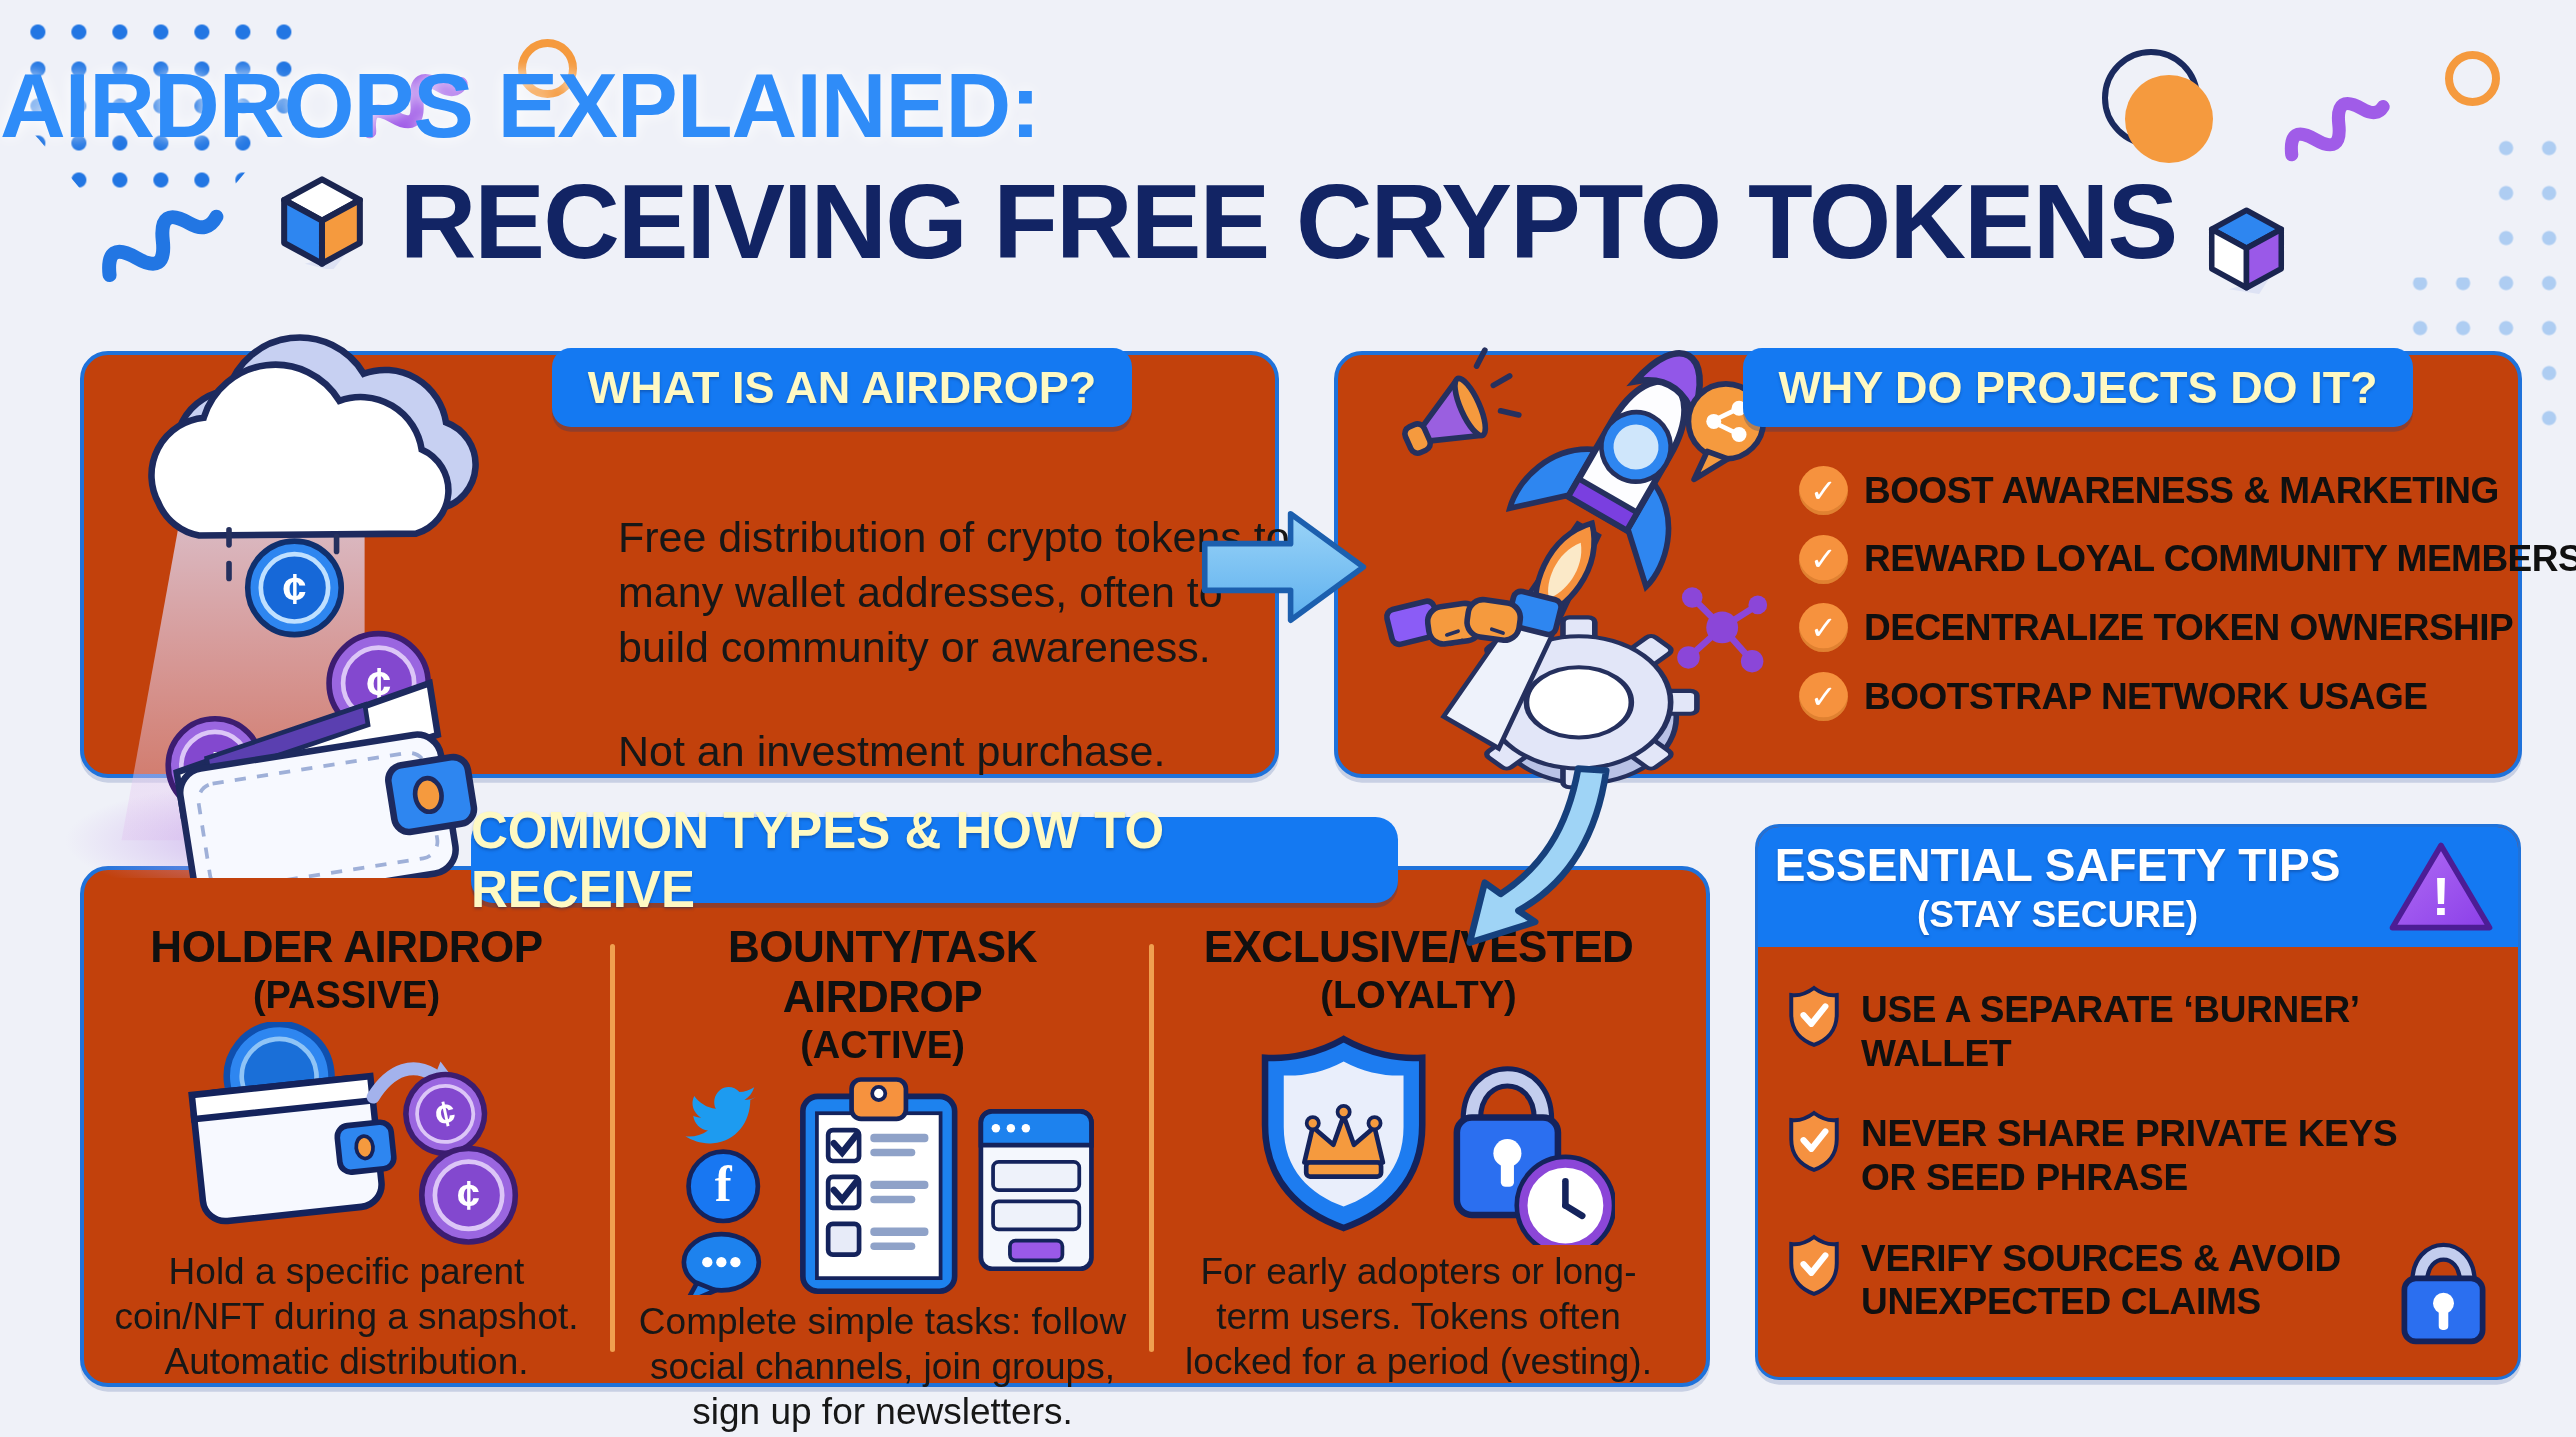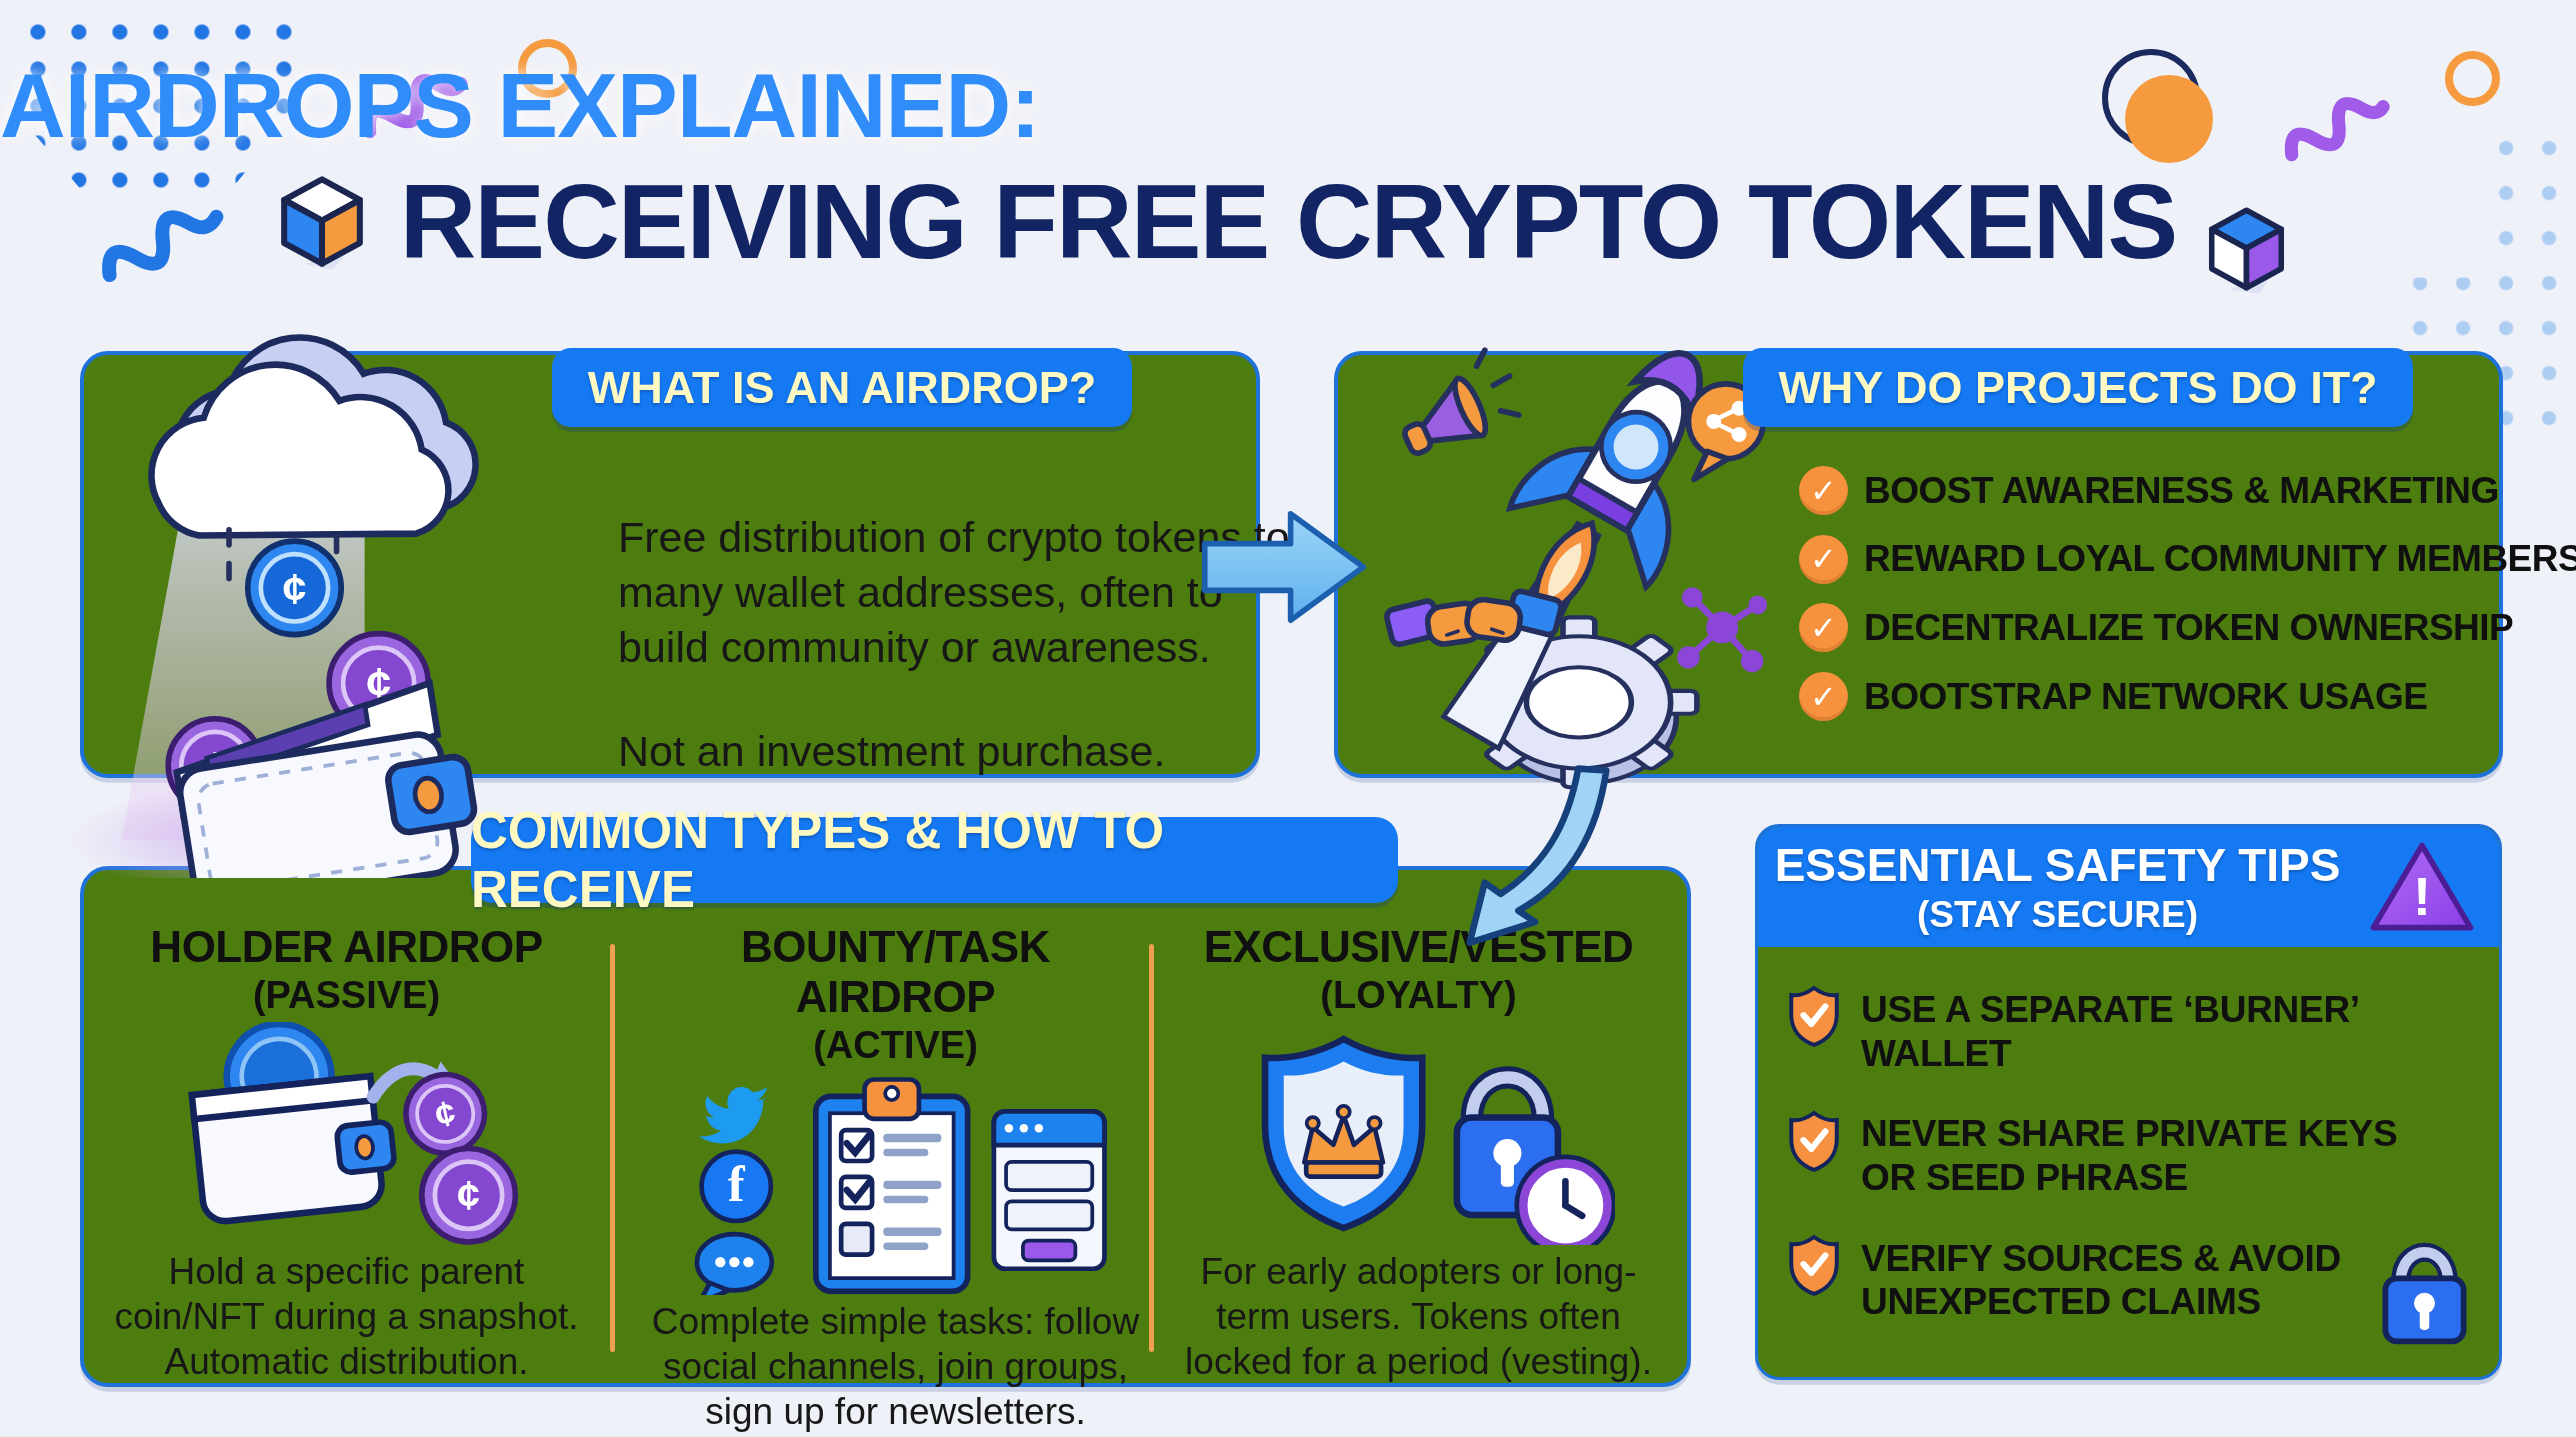--- a/index.html
+++ b/index.html
@@ -24,22 +24,22 @@
   .cube{position:absolute;}
 
   
   .title1{position:absolute;left:0;top:54px;width:100%;text-align:left;
     font-size:91px;font-weight:800;letter-spacing:-0.9px;color:#2f8cf8;
     text-shadow:0 0 15px rgba(255,255,255,.95);}
   .title2{position:absolute;left:0;top:161px;width:100%;text-align:center;
     font-size:106px;font-weight:800;letter-spacing:-1.9px;color:#122464;}
 
   
-  .panel{position:absolute;background:#4d7c0f;border:4.7px solid #1f72da;border-radius:28px;
-         box-shadow:0 4.7px 0 rgba(21,62,138,.18);}
+  .panel{position:absolute;background:#c2410c;border:4.7px solid #1f72da;border-radius:28px;
+         box-shadow:0 4.7px 0 rgba(21,62,138,.18);padding-left:19px;}
   .box-what{left:80px;top:351px;width:1172px;height:419px;}
   .box-why{left:1334px;top:351px;width:1161px;height:419px;}
   .box-common{left:80px;top:866px;width:1603px;height:513px;}
   .box-safety{left:1755px;top:824px;width:741px;height:550px;border-width:3.7px;overflow:hidden;border-radius:24px;}
 
   .pill{position:absolute;background:#1479f2;color:#fef9c3;font-weight:800;
     display:flex;align-items:center;justify-content:center;border-radius:19px;
     box-shadow:0 4.7px 0 rgba(13,56,128,.28);text-shadow:0 1.9px 2.8px rgba(10,40,100,.35);z-index:5;}
   .pill-what{left:552px;top:348px;width:580px;height:79px;font-size:45px;}
   .pill-why{left:1743px;top:348px;width:670px;height:79px;font-size:45px;}
@@ -356,21 +356,21 @@
         <g transform="translate(330,185)">
             <circle r="50" fill="#9a66e0" stroke="#3c1d70" stroke-width="6"></circle>
             <circle r="36" fill="#8348cf" stroke="#dcc6f7" stroke-width="5"></circle>
             <text y="15" font-size="44" fill="#fff">¢</text>
           </g>
       </g>
     </svg>
     <p>Hold a specific parent coin/NFT during a snapshot. Automatic distribution.</p>
   </div>
 
-  <div class="col" style="left:637px;width:491px;margin-left:13px;">
+  <div class="col" style="left:637px;width:491px;">
     <h3>BOUNTY/TASK AIRDROP</h3>
     <div class="sub">(ACTIVE)</div>
     <svg class="art" width="431" height="223" viewBox="0 0 460 238">
 
       <g transform="translate(28,12) scale(1.05)">
         <path d="M64,14 C60,16 56,17 52,17 C57,14 60,10 62,4 C57,7 52,9 47,9 C42,3 33,2 27,7 C21,12 20,20 23,26 C14,25 6,20 1,13 C-3,21 0,30 8,35 C5,35 2,34 0,33 C1,41 7,47 15,48 C8,53 0,55 -8,54 C0,59 10,62 20,61 C44,59 58,39 58,17 Z" fill="#1d9bf0"></path>
       </g>
 
       <g transform="translate(60,122)">
         <circle r="37" fill="#1877f2" stroke="#14235c" stroke-width="5"></circle>

